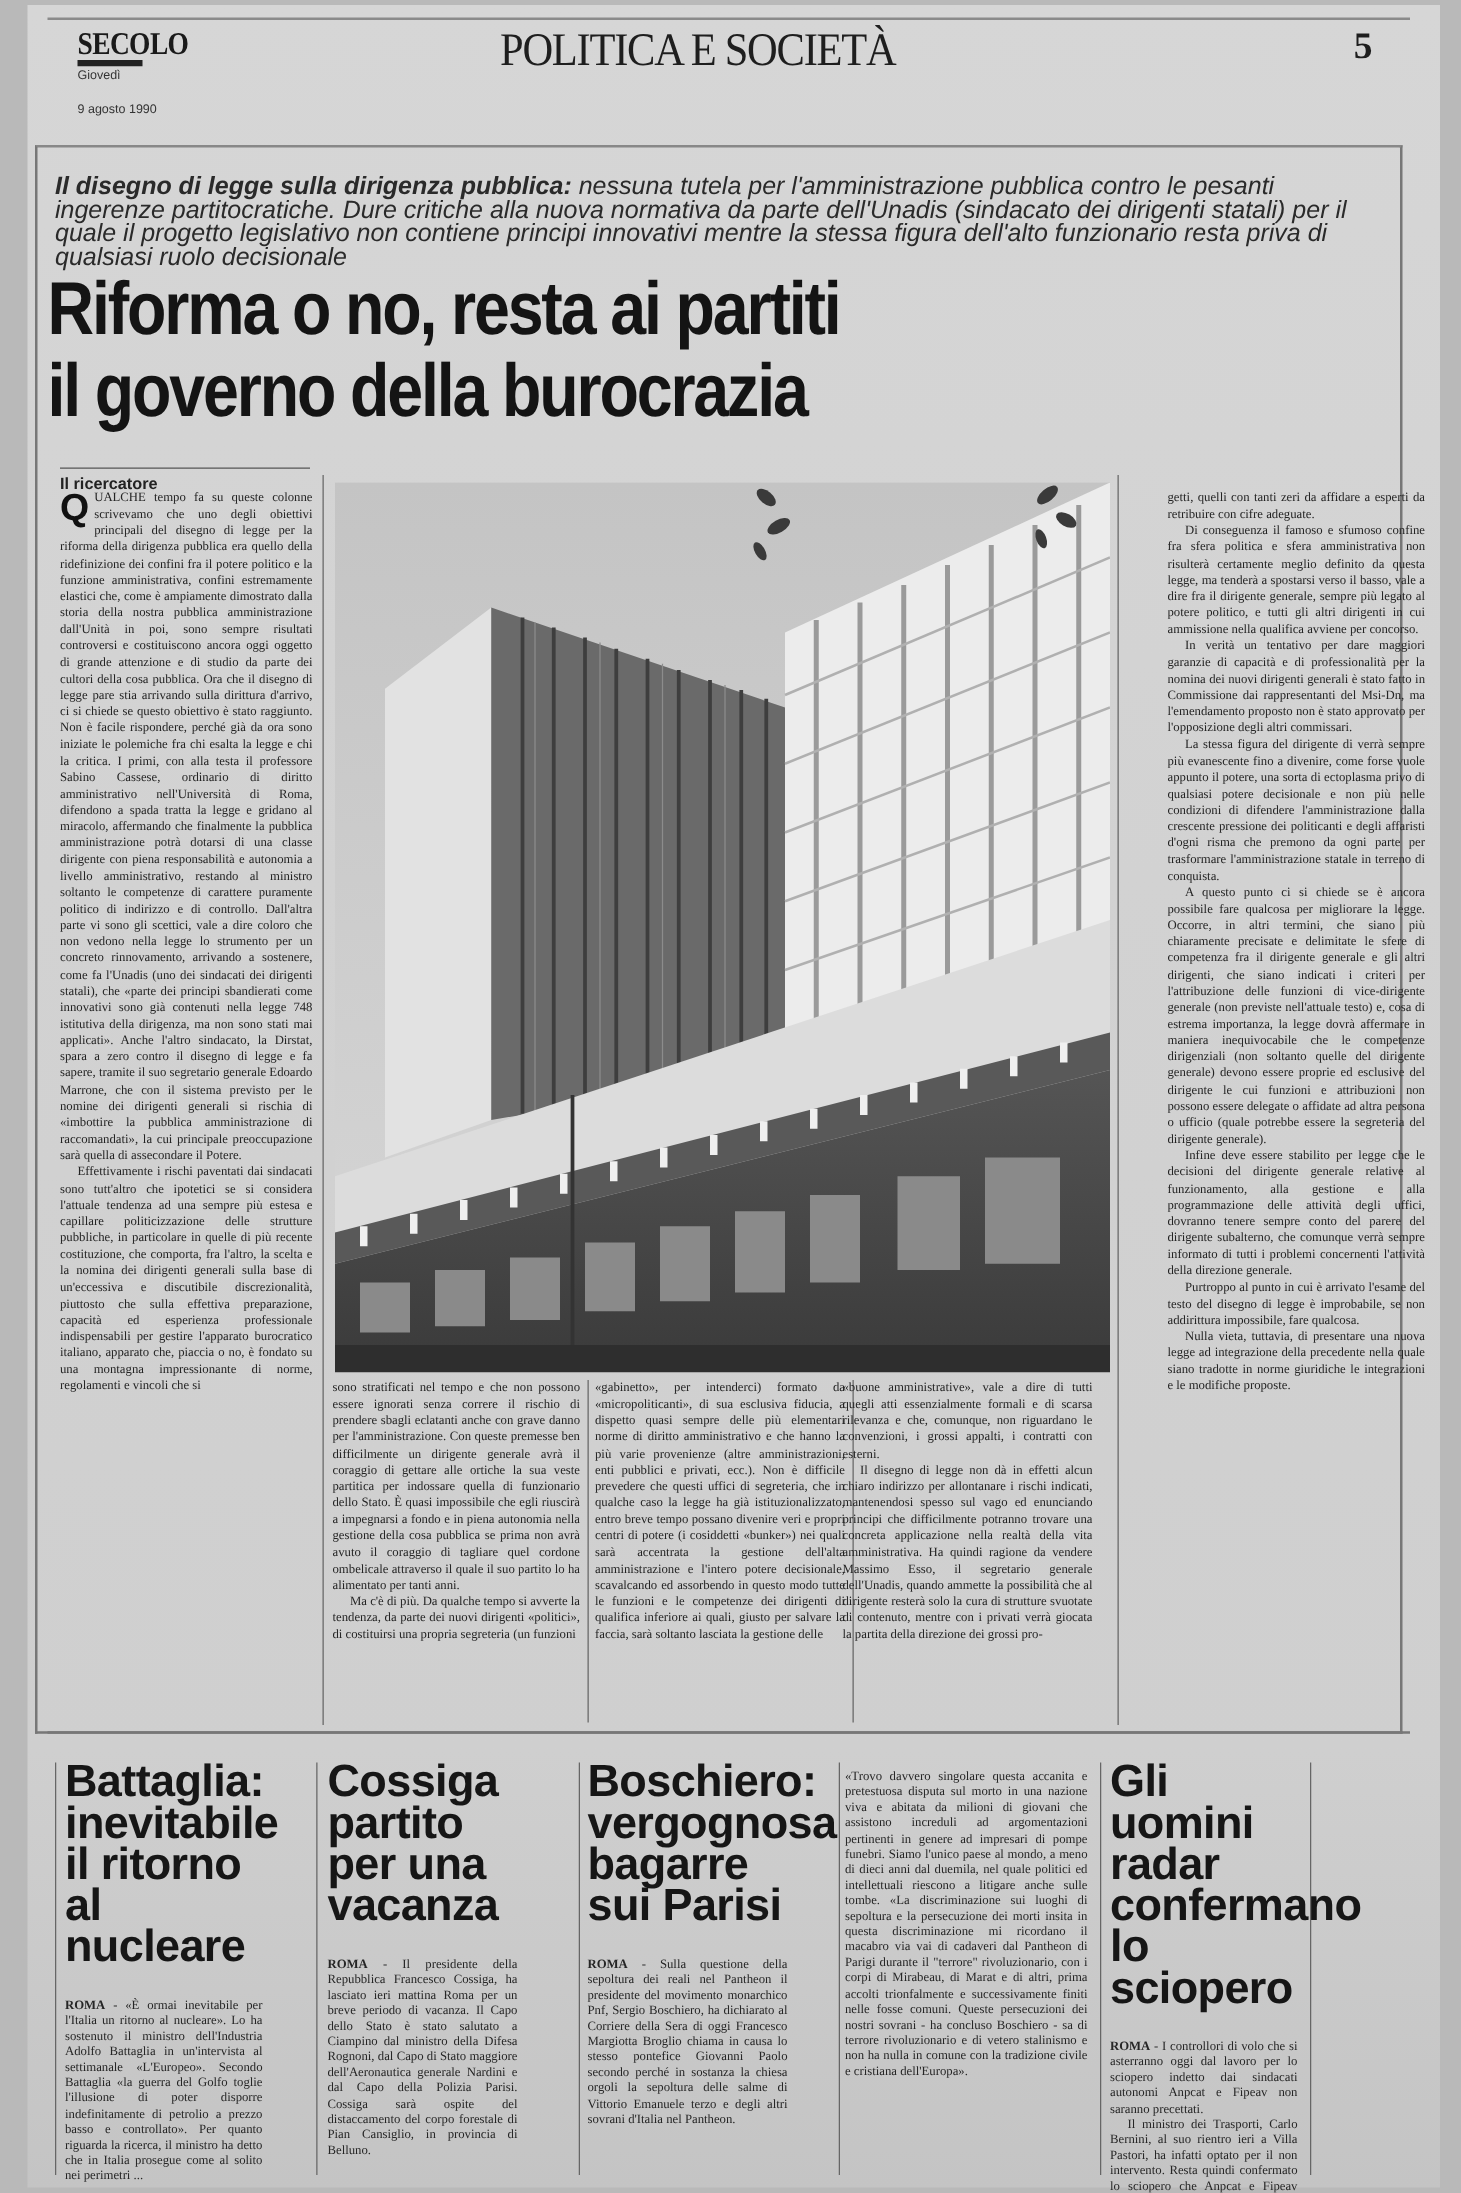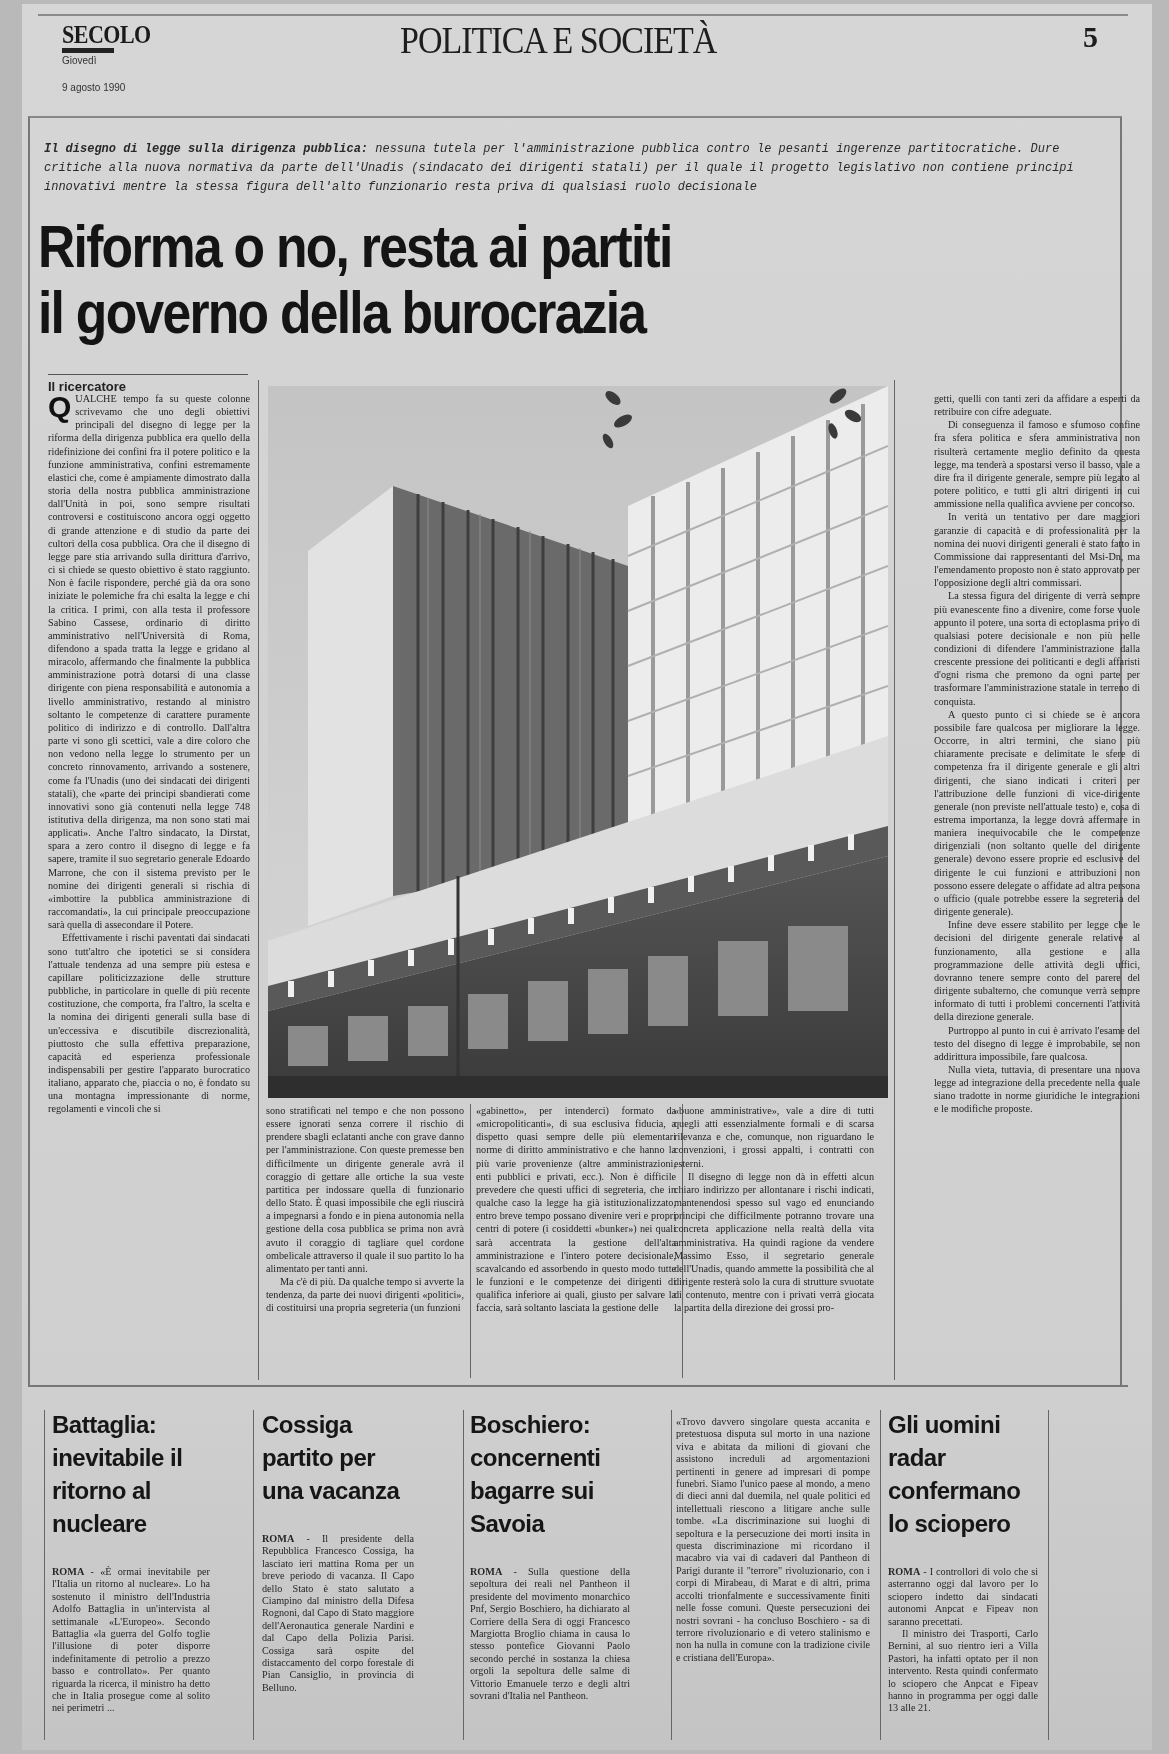--- a/index.html
+++ b/index.html
@@ -20,21 +20,21 @@
   .logo { position: absolute; left: 22px; top: 2px; font-family: "Liberation Serif", serif; font-weight: bold; font-size: 22px; letter-spacing: -0.5px; color: #1a1a1a; transform: scaleY(1.15); transform-origin: top left; }
   .logo-bar { position: absolute; left: 22px; top: 30px; width: 52px; height: 5px; background: #222; }
   .date-day, .date-full { position: absolute; left: 22px; font-family: "Liberation Sans", sans-serif; font-size: 10px; color: #333; }
   .date-day { top: 37px; }
   .date-full { top: 48px; margin-top: 16px; }
   .section-title { position: absolute; left: 360px; top: 2px; font-family: "Liberation Serif", serif; font-size: 34px; letter-spacing: -1px; color: #1e1e1e; transform: scaleY(1.1); transform-origin: top left; }
   .page-num { position: absolute; right: 32px; top: 2px; font-family: "Liberation Serif", serif; font-weight: bold; font-size: 30px; color: #1e1e1e; }
 
   
   .article { position: absolute; left: 28px; top: 116px; width: 1090px; height: 1267px; border: 2px solid #777; border-top-color: #888; }
-  .kicker { position: absolute; left: 14px; top: 22px; width: 1060px; font-family: Liberation Mono, monospace; font-style: italic; font-size: 12px; line-height: 19px; color: #2a2a2a; }
+  .kicker { position: absolute; left: 14px; top: 22px; width: 1060px; font-family: Liberation Sans, sans-serif; font-style: italic; font-size: 20px; line-height: 19px; color: #2a2a2a; }
   .kicker b { font-weight: bold; }
   .headline { position: absolute; left: 8px; top: 96px; font-family: "Liberation Sans", sans-serif; font-weight: bold; font-size: 60px; line-height: 66px; letter-spacing: -2px; color: #141414; transform: scaleX(0.86); transform-origin: top left; width: 900px; }
 
   .byline-box { position: absolute; left: 18px; top: 256px; width: 200px; border-top: 1px solid #555; padding-top: 4px; }
   .byline { font-family: "Liberation Sans", sans-serif; font-weight: bold; font-size: 13px; color: #222; }
 
   .col { position: absolute; font-size: 10.2px; line-height: 13.15px; text-align: justify; color: #242424; hyphens: auto; }
   .col p { margin: 0; text-indent: 14px; }
   .col p.first { text-indent: 0; }
   .dropcap { float: left; font-family: "Liberation Sans", sans-serif; font-weight: bold; font-size: 30px; line-height: 26px; margin: 2px 4px 0 0; color: #111; }
@@ -44,21 +44,21 @@
   .col-4 { left: 644px; top: 986px; width: 200px; height: 272px; overflow: hidden; }
   .col-5 { left: 904px; top: 274px; width: 206px; height: 985px; overflow: hidden; }
   .vrule { position: absolute; width: 1px; background: #666; }
 
   .photo { position: absolute; left: 238px; top: 268px; width: 620px; height: 712px; overflow: hidden; background: #c9c9c9; }
 
   .bottom-rule { position: absolute; left: 38px; top: 1385px; width: 1090px; height: 2px; background: #777; }
 
   
   .brief { position: absolute; top: 1408px; }
-  .brief-title { font-family: "Liberation Sans", sans-serif; font-weight: bold; font-size: 24px; line-height: 33px; color: #161616; letter-spacing: -0.5px; }
+  .brief-title { font-family: "Liberation Sans", sans-serif; font-weight: bold; font-size: 36px; line-height: 33px; color: #161616; letter-spacing: -0.5px; }
   .brief-text { font-size: 10.2px; line-height: 12.4px; text-align: justify; color: #262626; margin-top: 26px; }
   .brief-text .lead { font-weight: bold; }
   .brief-1 { left: 52px; width: 158px; }
   .brief-2 { left: 262px; width: 152px; }
   .brief-3 { left: 470px; width: 160px; }
   .brief-3b { left: 676px; width: 194px; top: 1416px; }
   .brief-4 { left: 888px; width: 150px; }
   .bv { position: absolute; top: 1410px; width: 1px; height: 330px; background: #666; }
 </style>
 </head>
@@ -226,21 +226,21 @@
   <div class="brief-title">Battaglia: inevitabile il ritorno al nucleare</div>
   <div class="brief-text"><span class="lead">ROMA</span><span> - «È ormai inevitabile per l'Italia un ritorno al nucleare». Lo ha sostenuto il ministro dell'Industria Adolfo Battaglia in un'intervista al settimanale «L'Europeo». Secondo Battaglia «la guerra del Golfo toglie l'illusione di poter disporre indefinitamente di petrolio a prezzo basso e controllato». Per quanto riguarda la ricerca, il ministro ha detto che in Italia prosegue come al solito nei perimetri ...</span></div>
 </div>
 <div class="bv" style="left:253px;"></div>
 <div class="brief brief-2">
   <div class="brief-title">Cossiga partito per una vacanza</div>
   <div class="brief-text"><span class="lead">ROMA</span><span> - Il presidente della Repubblica Francesco Cossiga, ha lasciato ieri mattina Roma per un breve periodo di vacanza. Il Capo dello Stato è stato salutato a Ciampino dal ministro della Difesa Rognoni, dal Capo di Stato maggiore dell'Aeronautica generale Nardini e dal Capo della Polizia Parisi. Cossiga sarà ospite del distaccamento del corpo forestale di Pian Cansiglio, in provincia di Belluno.</span></div>
 </div>
 <div class="bv" style="left:463px;"></div>
 <div class="brief brief-3">
-  <div class="brief-title">Boschiero: concernenti bagarre sui Savoia</div>
+  <div class="brief-title">Boschiero: vergognosa bagarre sui Parisi</div>
   <div class="brief-text"><span class="lead">ROMA</span><span> - Sulla questione della sepoltura dei reali nel Pantheon il presidente del movimento monarchico Pnf, Sergio Boschiero, ha dichiarato al Corriere della Sera di oggi Francesco Margiotta Broglio chiama in causa lo stesso pontefice Giovanni Paolo secondo perché in sostanza la chiesa orgoli la sepoltura delle salme di Vittorio Emanuele terzo e degli altri sovrani d'Italia nel Pantheon.</span></div>
 </div>
 <div class="bv" style="left:671px;"></div>
 <div class="brief brief-3b">
   <div class="brief-text" style="margin-top:0">«Trovo davvero singolare questa accanita e pretestuosa disputa sul morto in una nazione viva e abitata da milioni di giovani che assistono increduli ad argomentazioni pertinenti in genere ad impresari di pompe funebri. Siamo l'unico paese al mondo, a meno di dieci anni dal duemila, nel quale politici ed intellettuali riescono a litigare anche sulle tombe. «La discriminazione sui luoghi di sepoltura e la persecuzione dei morti insita in questa discriminazione mi ricordano il macabro via vai di cadaveri dal Pantheon di Parigi durante il "terrore" rivoluzionario, con i corpi di Mirabeau, di Marat e di altri, prima accolti trionfalmente e successivamente finiti nelle fosse comuni. Queste persecuzioni dei nostri sovrani - ha concluso Boschiero - sa di terrore rivoluzionario e di vetero stalinismo e non ha nulla in comune con la tradizione civile e cristiana dell'Europa».</div>
 </div>
 <div class="bv" style="left:880px;"></div>
 <div class="brief brief-4">
   <div class="brief-title">Gli uomini radar confermano lo sciopero</div>
   <div class="brief-text"><span class="lead">ROMA</span><span> - I controllori di volo che si asterranno oggi dal lavoro per lo sciopero indetto dai sindacati autonomi Anpcat e Fipeav non saranno precettati.</span><br><span style="display:inline-block; text-indent:14px;">Il ministro dei Trasporti, Carlo Bernini, al suo rientro ieri a Villa Pastori, ha infatti optato per il non intervento. Resta quindi confermato lo sciopero che Anpcat e Fipeav hanno in programma per oggi dalle 13 alle 21.</span></div>

